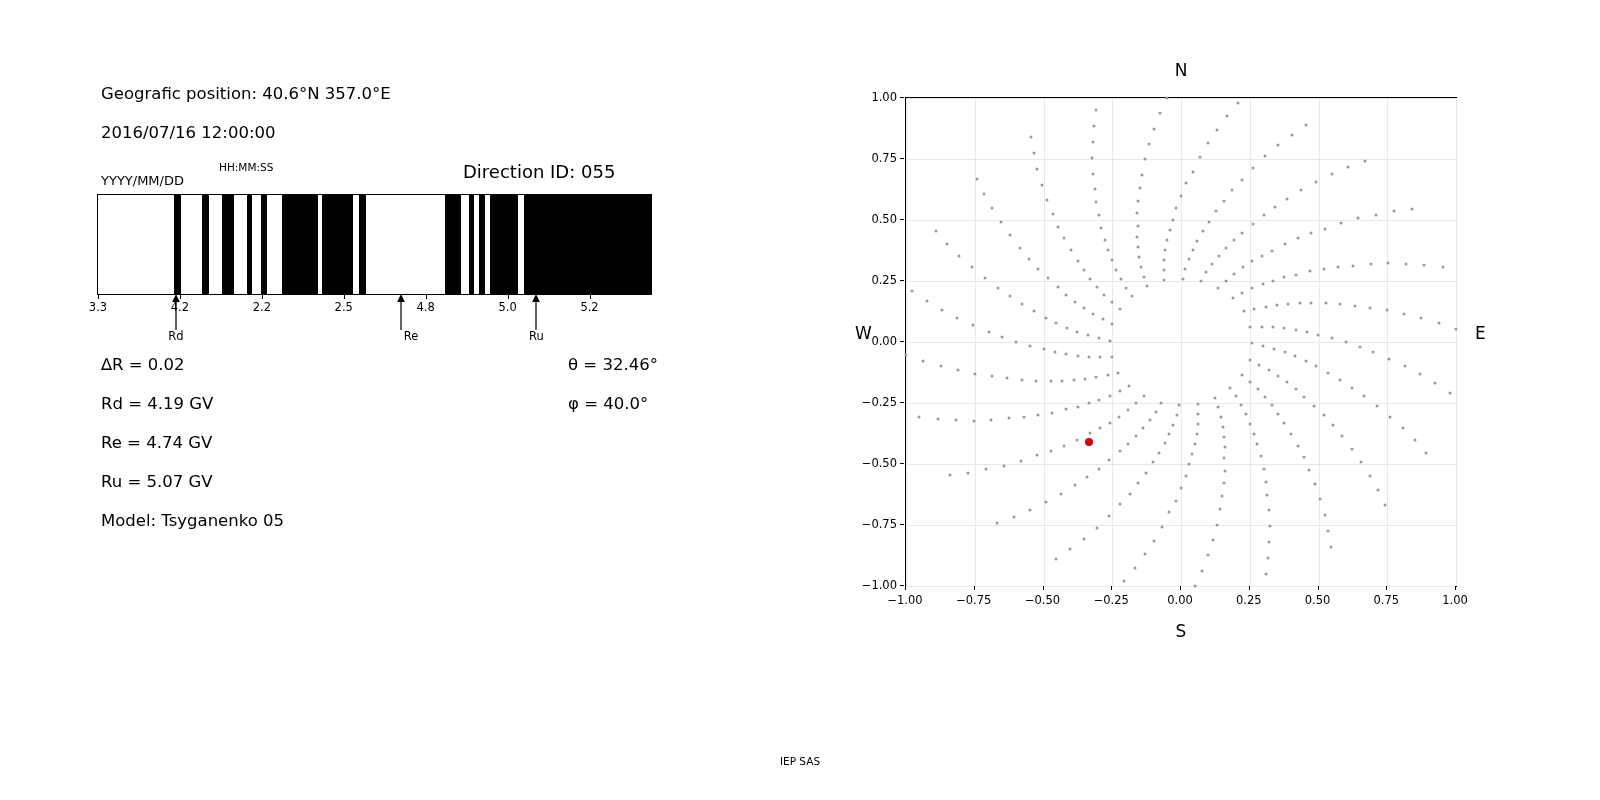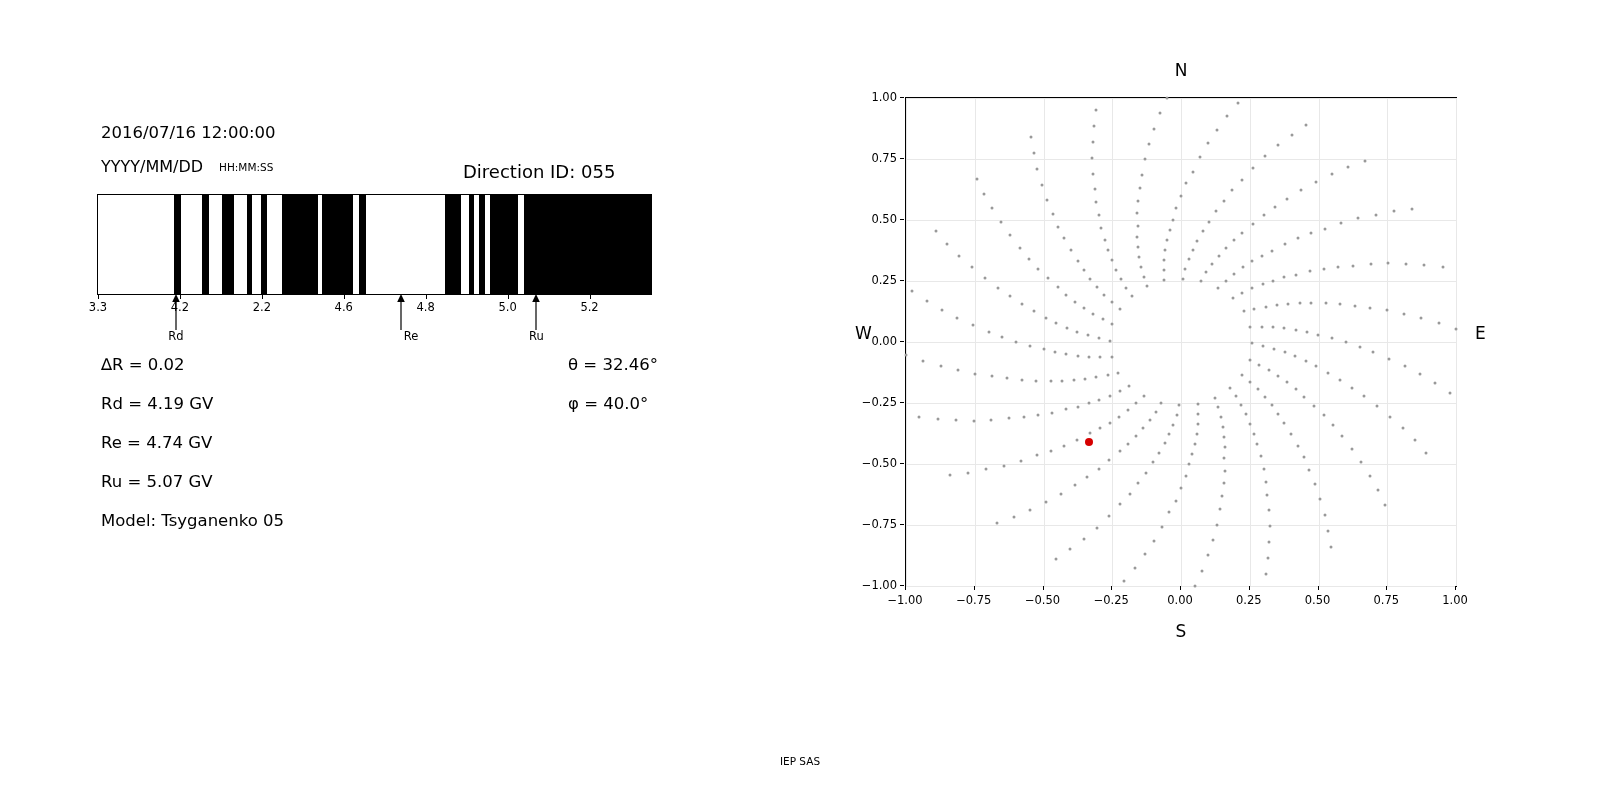--- a/index.html
+++ b/index.html
@@ -34,22 +34,22 @@
     top: 84px;
     font-size: 16.5px;
   }
   #datetime {
     left: 101px;
     top: 123px;
     font-size: 16.5px;
   }
   #fmt-date {
     left: 101px;
-    top: 157px;
-    font-size: 16px;
+    top: 173px;
+    font-size: 13px;
   }
   #fmt-time {
     left: 219px;
     top: 161px;
     font-size: 10.5px;
   }
   #direction-id {
     left: 463px;
     top: 161px;
     font-size: 18px;
@@ -227,20 +227,21 @@
     width: 1600px;
     text-align: center;
     font-size: 10.5px;
   }
 </style>
 </head>
 <body>
 
 <div id="left-panel">
 
+  <div class="txt" id="geo-position">Geografic position: 40.6°N 357.0°E</div>
 
   <div class="txt" id="datetime">2016/07/16 12:00:00</div>
 
   <div class="txt" id="fmt-date">YYYY/MM/DD</div>
 
   <div class="txt" id="fmt-time">HH:MM:SS</div>
 
   <div class="txt" id="direction-id">Direction ID: 055</div>
 
   <div id="spectrum-wrap">
@@ -262,21 +263,21 @@
   </div>
 
   <div id="spectrum-axis">
       <div class="tick-mark" style="left: 1px;"></div>
       <div class="tick-label" style="left: 1px;">3.3</div>
       <div class="tick-mark" style="left: 82.9259px;"></div>
       <div class="tick-label" style="left: 82.9259px;">4.2</div>
       <div class="tick-mark" style="left: 164.852px;"></div>
       <div class="tick-label" style="left: 164.852px;">2.2</div>
       <div class="tick-mark" style="left: 246.778px;"></div>
-      <div class="tick-label" style="left: 246.778px;">4.6</div>
+      <div class="tick-label" style="left: 246.778px;">2.5</div>
       <div class="tick-mark" style="left: 328.704px;"></div>
       <div class="tick-label" style="left: 328.704px;">4.8</div>
       <div class="tick-mark" style="left: 410.63px;"></div>
       <div class="tick-label" style="left: 410.63px;">5.0</div>
       <div class="tick-mark" style="left: 492.556px;"></div>
       <div class="tick-label" style="left: 492.556px;">5.2</div>
       <div class="r-arrow" style="left: 78.8296px;">
         <svg width="12" height="36" viewBox="0 0 12 36">
           <line x1="6" y1="36" x2="6" y2="6" stroke="#000" stroke-width="1.2"></line>
           <polygon points="6,0 2.2,8 9.8,8" fill="#000"></polygon>

